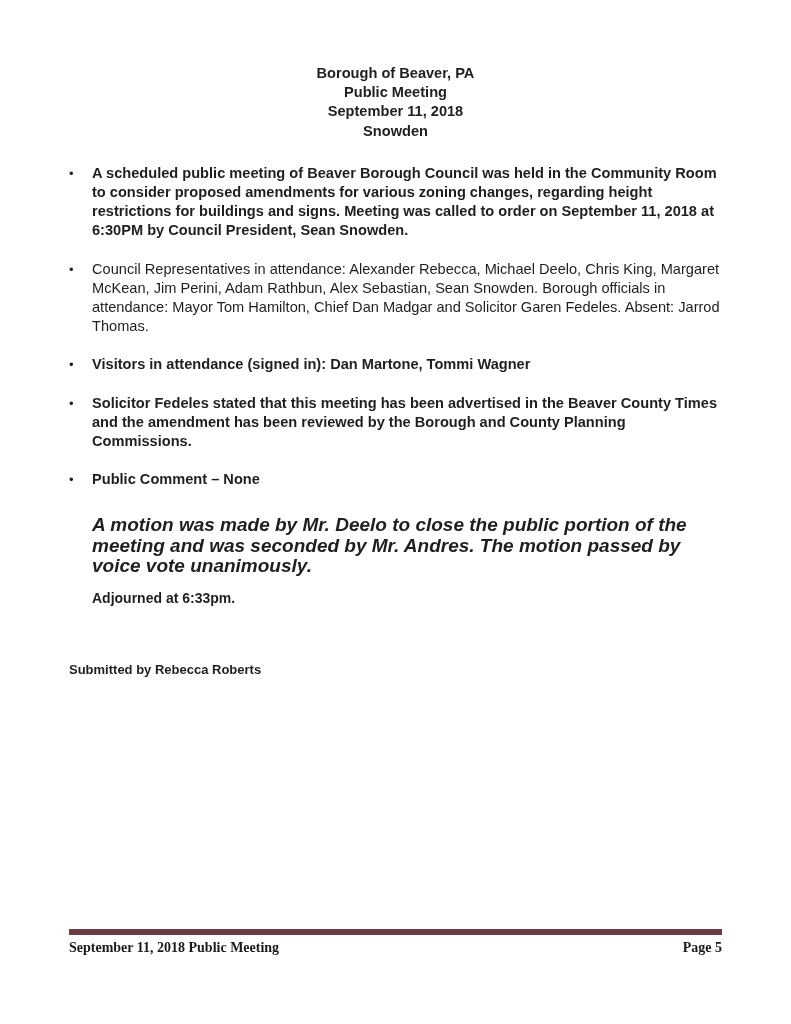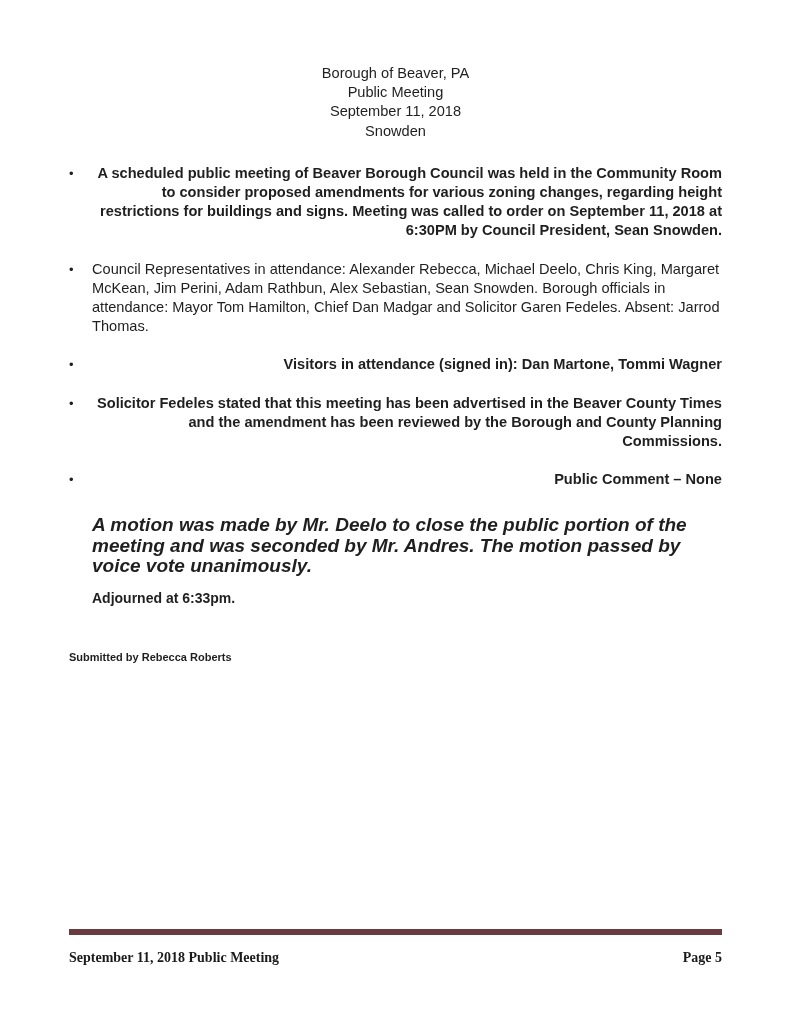--- a/index.html
+++ b/index.html
@@ -11,78 +11,78 @@
     background: #ffffff;
     font-family: "Liberation Sans", "DejaVu Sans", sans-serif;
     color: #1f1f1f;
     overflow: hidden;
   }
   .content {
     padding: 64px 69px 0 69px;
   }
   .doc-title {
     text-align: center;
-    font-weight: normal;
+    font-weight: bold;
     font-size: 14.6px;
     line-height: 19.2px;
   }
   .bullets {
     list-style: none;
     margin-top: 23px;
     font-size: 14.6px;
     line-height: 19.2px;
   }
   .bullets li {
     display: flex;
     margin-bottom: 19px;
   }
   .bullet-mark {
     width: 23px;
     flex: 0 0 23px;
     font-size: 13px;
   }
   .bullet-text { flex: 1; }
-  li.b-bold .bullet-text { font-weight: bold; text-align: right; }
+  li.b-bold .bullet-text { font-weight: bold; }
   li.b-normal .bullet-text { font-weight: normal; }
   .motion {
     margin: 26px 0 0 23px;
     font-weight: bold;
     font-style: italic;
     font-size: 19px;
     line-height: 20.5px;
     max-width: 630px;
   }
   .adjourned {
     margin: 12px 0 0 23px;
     font-weight: bold;
     font-size: 14px;
     line-height: 19.2px;
   }
   .submitted {
-    margin-top: 40px;
+    margin-top: 52px;
     font-weight: bold;
-    font-size: 11px;
+    font-size: 13px;
     line-height: 19.2px;
   }
   .footer {
     position: absolute;
     left: 69px;
     right: 69px;
     top: 929px;
   }
   .footer-rule {
     height: 2px;
     border-top: 4px solid #693c41;
     border-bottom: 2px solid #693c41;
   }
   .footer-row {
     display: flex;
     justify-content: space-between;
     align-items: flex-start;
-    padding-top: 15px;
+    padding-top: 5px;
     font-family: "Liberation Serif", "DejaVu Serif", serif;
     font-weight: bold;
     font-size: 14px;
     color: #1a1a1a;
   }
 </style>
 </head>
 <body>
 
 <div class="page">

